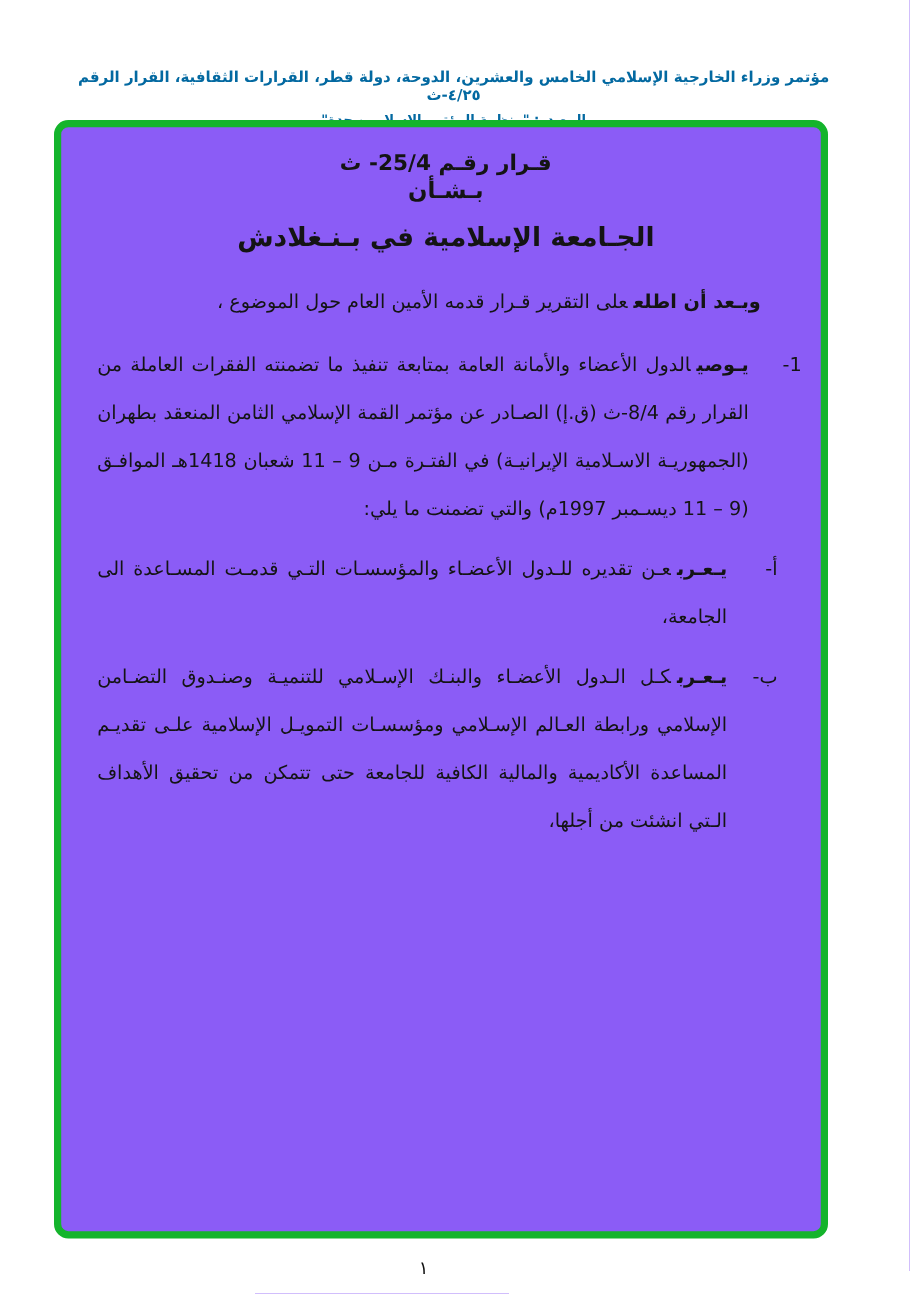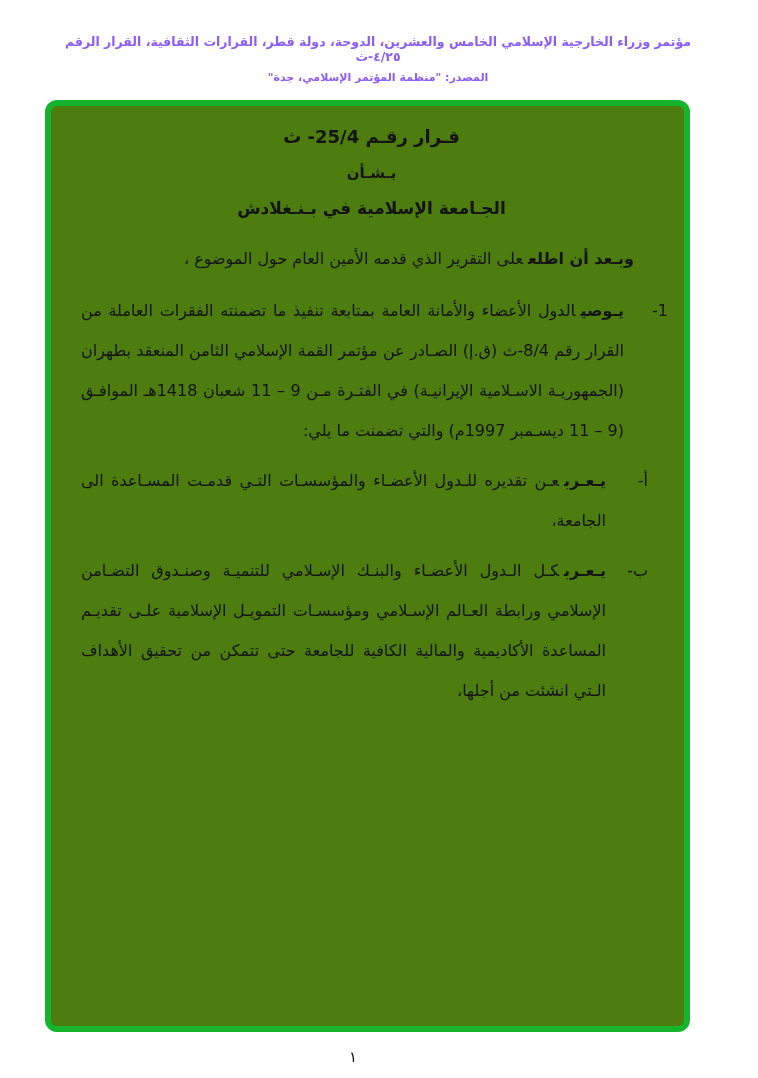--- a/index.html
+++ b/index.html
@@ -6,44 +6,44 @@
   body {
     width:758px; height:1078px; position:relative;
     background:#ffffff; color:#141414;
     font-family:"DejaVu Sans", sans-serif;
     overflow:hidden;
   }
   .page { position:absolute; inset:0; }
 
   
   .doc-header {
-    position:absolute; top:34px; left:48px; width:660px;
-    direction:rtl; text-align:center; font-weight:bold; color:#8b5cf6;
+    position:absolute; top:56px; left:48px; width:660px;
+    direction:rtl; text-align:center; font-weight:bold; color:#0369a1;
   }
   .doc-header .h-line1 { font-size:12.5px; letter-spacing:0; }
   .doc-header .h-line2 { font-size:11px; margin-top:7px; }
 
   
   .doc-frame {
     position:absolute; left:45px; top:100px;
     width:645px; height:932px; box-sizing:border-box;
     border:6px solid #14b42c; border-radius:12px;
-    overflow:hidden; background:#4d7c0f;
+    overflow:hidden; background:#8b5cf6;
   }
   .doc-content {
     direction:rtl; text-align:justify;
     padding:8px 22px 0 30px;
     font-size:16px; line-height:2.5;
   }
 
   
   .doc-title { text-align:center; font-weight:bold; line-height:1; margin-top:14px; }
   .doc-title .t1 { font-size:18px; }
-  .doc-title .t2 { font-size:15px; margin-top:20px; }
-  .doc-title .t3 { font-size:17px; margin-top:19px; }
+  .doc-title .t2 { font-size:19px; margin-top:4px; }
+  .doc-title .t3 { font-size:22px; margin-top:19px; }
 
   
   .doc-body { margin-top:22px; }
   p.para { margin:0 0 12px 0; text-indent:28px; }
   .lead { font-weight:bold; margin-left:5px; }
 
   
   .item { display:flex; margin:2px -6px 10px 0; }
   .item .marker { flex:0 0 44px; }
   .item .item-text { flex:1; text-align:justify; }
@@ -75,21 +75,21 @@
         <div class="t1">قـرار رقـم 25/4- ث</div>
         <div class="t2">بـشـأن</div>
         <div class="t3">الجـامعة الإسلامية في بـنـغلادش</div>
       </div>
 
       <div class="doc-body">
 
 
 
 
-        <p class="para"><span class="lead">وبـعد أن اطلع</span><span>على التقرير الذي قدمه الأمين العام حول الموضوع ،</span></p>
+        <p class="para"><span class="lead">وبـعد أن اطلع</span><span>على التقرير قـرار قدمه الأمين العام حول الموضوع ،</span></p>
 
         <div class="item">
           <span class="marker">1-</span>
           <span class="item-text"><span class="lead">يـوصي</span><span>الدول الأعضاء والأمانة العامة بمتابعة تنفيذ ما تضمنته الفقرات العاملة من  القرار رقم 8/4-ث (ق.إ) الصـادر عن مؤتمر القمة الإسلامي الثامن المنعقد بطهران (الجمهوريـة الاسـلامية الإيرانيـة) في الفتـرة مـن 9 – 11 شعبان 1418هـ الموافـق (9 – 11 ديسـمبر 1997م) والتي تضمنت ما يلي:</span></span>
         </div>
 
         <div class="subitem">
           <span class="marker">أ-</span>
           <span class="sub-text"><span class="lead">يـعـرب</span><span>عـن تقديره للـدول الأعضـاء والمؤسسـات التـي قدمـت المسـاعدة الى الجامعة،</span></span>
         </div>

